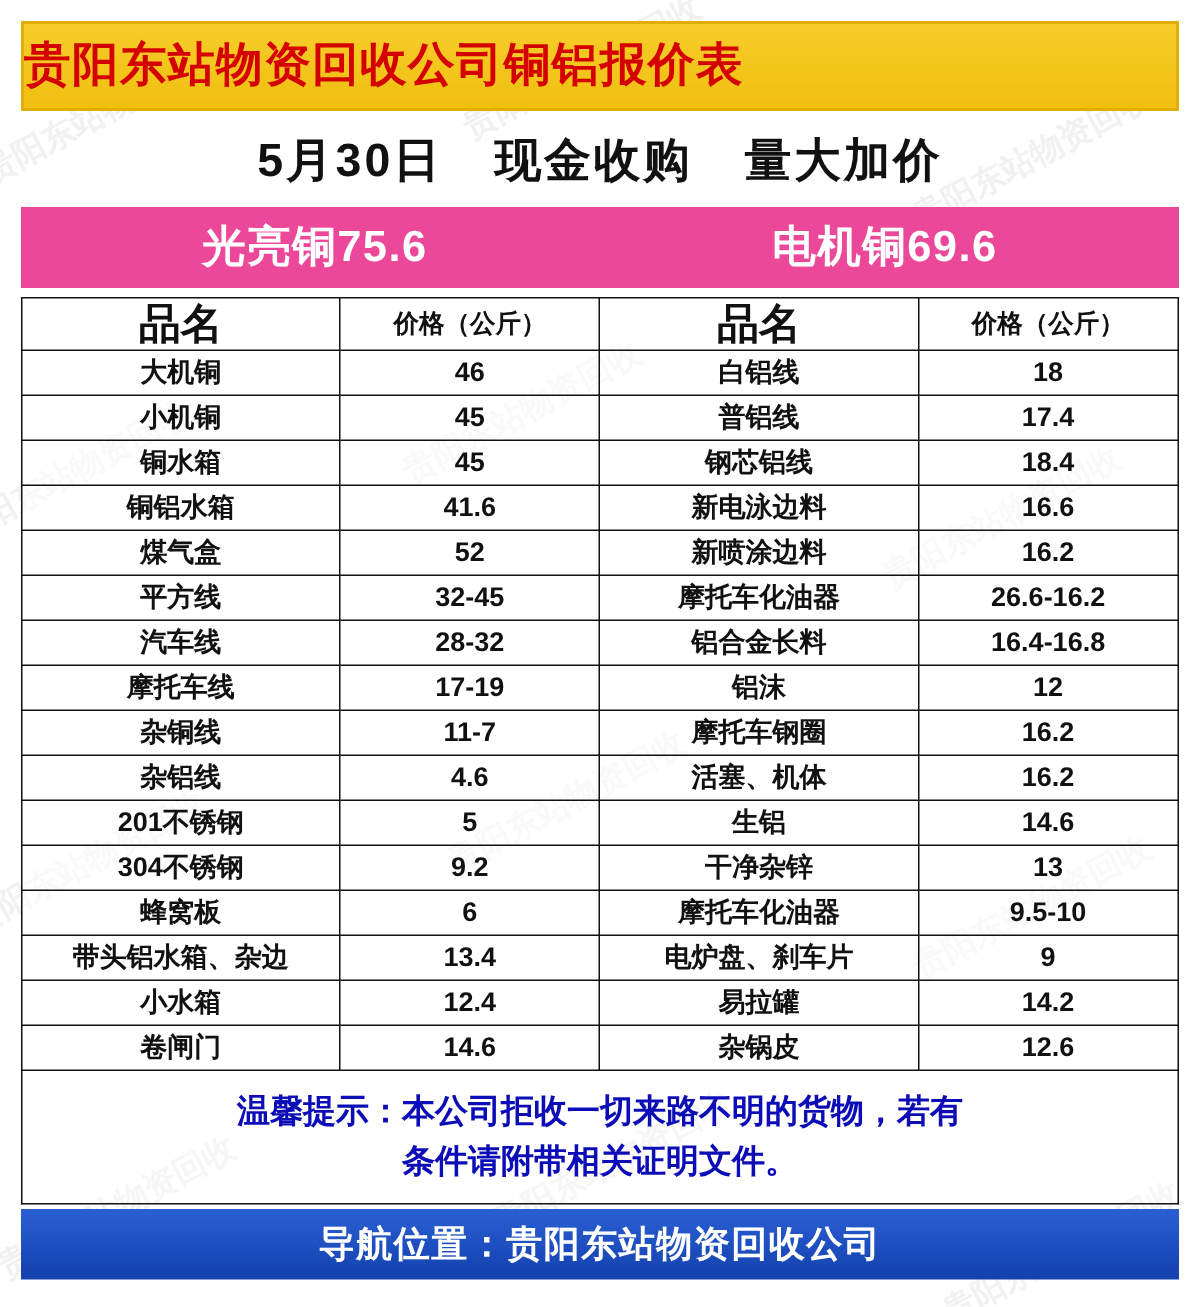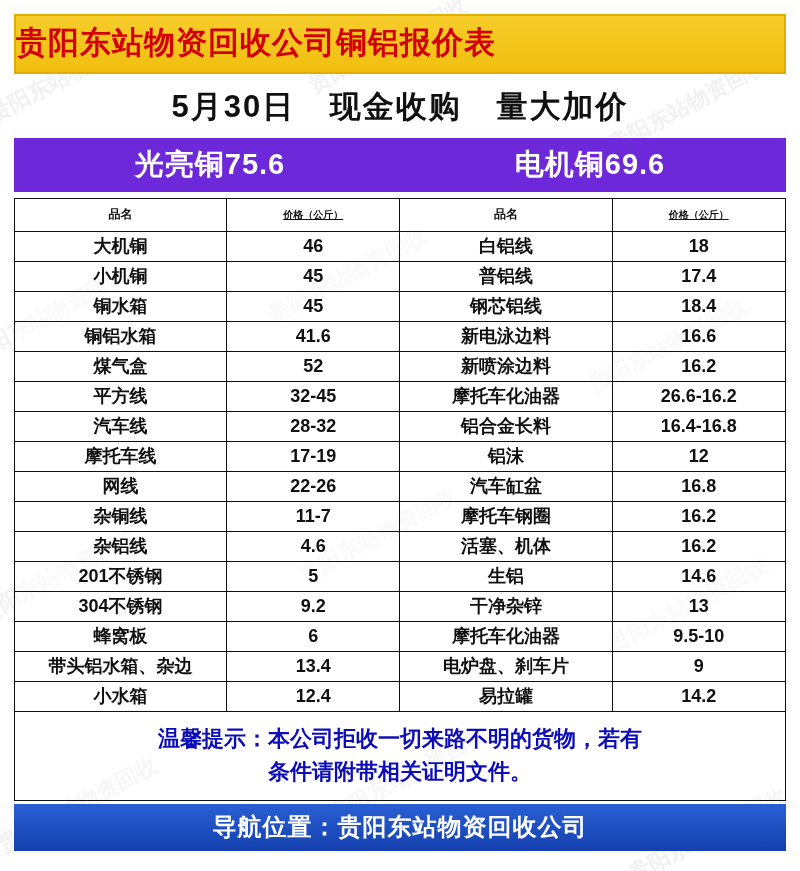--- a/index.html
+++ b/index.html
@@ -68,21 +68,21 @@
     display: inline-block;
     font-size: 31px;
     font-weight: bold;
     color: #111;
     letter-spacing: 2px;
   }
   .subheader-inner span { margin: 0 12px; }
 
   
   .price-bar {
-    background: #6d28d9;
+    background: #ec4899;
     display: flex;
     justify-content: space-around;
     align-items: center;
     padding: 7px 6px;
     margin-bottom: 6px;
   }
   .price-item {
     color: #ffffff;
     font-size: 29px;
     font-weight: bold;
@@ -100,26 +100,25 @@
   table.price-table th,
   table.price-table td {
     border: 1px solid #111;
     text-align: center;
     font-weight: bold;
     color: #111;
     padding: 1px 2px;
     line-height: 1.15;
   }
   table.price-table th {
-    font-size: 12px;
+    font-size: 28px;
     height: 30px;
   }
   table.price-table th.small {
-    font-size: 10px;
-    text-decoration: underline;
+    font-size: 17px;
   }
   table.price-table td {
     font-size: 18px;
     height: 27px;
   }
   col.c-name { width: 27.5%; }
   col.c-price { width: 22.5%; }
 
   
   .notice {
@@ -248,26 +247,20 @@
           <td>铝合金长料</td>
           <td>16.4-16.8</td>
         </tr>
         <tr>
           <td>摩托车线</td>
           <td>17-19</td>
           <td>铝沫</td>
           <td>12</td>
         </tr>
         <tr>
-          <td>网线</td>
-          <td>22-26</td>
-          <td>汽车缸盆</td>
-          <td>16.8</td>
-        </tr>
-        <tr>
           <td>杂铜线</td>
           <td>11-7</td>
           <td>摩托车钢圈</td>
           <td>16.2</td>
         </tr>
         <tr>
           <td>杂铝线</td>
           <td>4.6</td>
           <td>活塞、机体</td>
           <td>16.2</td>
@@ -295,20 +288,26 @@
           <td>13.4</td>
           <td>电炉盘、刹车片</td>
           <td>9</td>
         </tr>
         <tr>
           <td>小水箱</td>
           <td>12.4</td>
           <td>易拉罐</td>
           <td>14.2</td>
         </tr>
+        <tr>
+          <td>卷闸门</td>
+          <td>14.6</td>
+          <td>杂锅皮</td>
+          <td>12.6</td>
+        </tr>
       </tbody>
     </table>
 
     <div class="notice">
       <div class="notice-line">温馨提示：本公司拒收一切来路不明的货物，若有</div>
       <div class="notice-line">条件请附带相关证明文件。</div>
     </div>
 
     <div class="nav-bar">
       <div class="nav-text">导航位置：贵阳东站物资回收公司</div>

